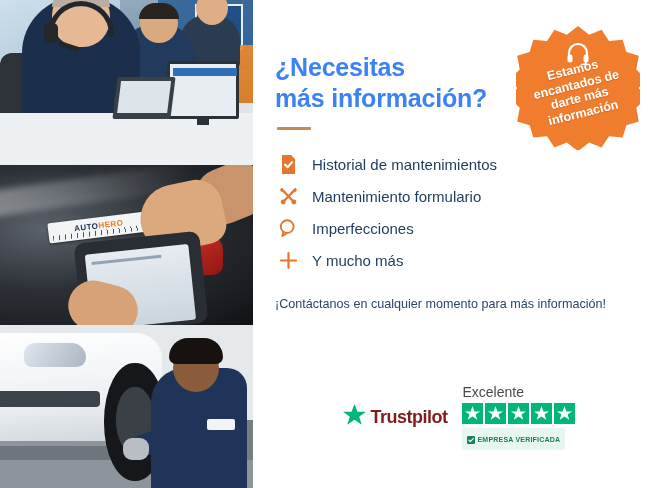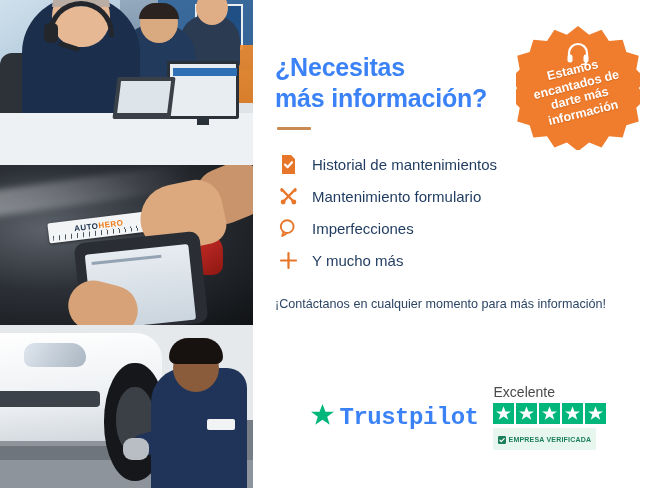--- a/index.html
+++ b/index.html
@@ -103,21 +103,21 @@
     position:absolute; left:50%; top:50%;
     transform: translate(-50%,-44%) rotate(-14deg);
     width: 112px; text-align:center;
     color:#ffffff; font-weight:bold; font-size:12.5px; line-height:1.16;
     text-shadow: 0 1px 1px rgba(160,70,10,.35);
   }
 
   
   .tp { position:absolute; left:0; right:0; bottom:38px; display:flex; align-items:center; justify-content:center; gap:14px; padding-left:14px; }
   .tp-logo { display:flex; align-items:center; gap:5px; }
-  .tp-word { font-size:24px; font-weight:bold; color:#3b82f6; letter-spacing:-0.5px;font-family:Liberation Mono, monospace; }
+  .tp-word { font-size:18px; font-weight:bold; color:#7f1d1d; letter-spacing:-0.5px; }
   .tp-right { display:flex; flex-direction:column; align-items:flex-start; }
   .tp-excelente { font-size:14px; color:#4a4a4a; margin-bottom:3px; margin-left:1px; }
   .tp-stars { display:flex; gap:2px; }
   .tp-star { width:21px; height:21px; background:#00b67a; display:flex; align-items:center; justify-content:center; }
   .tp-verified { margin-top:4px; display:flex; align-items:center; gap:3px; background:#e7f7f0; padding:2px 5px; border-radius:2px; }
   .tp-verified .vtxt { font-size:7px; font-weight:bold; color:#1a7f5a; letter-spacing:.2px; }
 </style>
 </head>
 <body>
 

